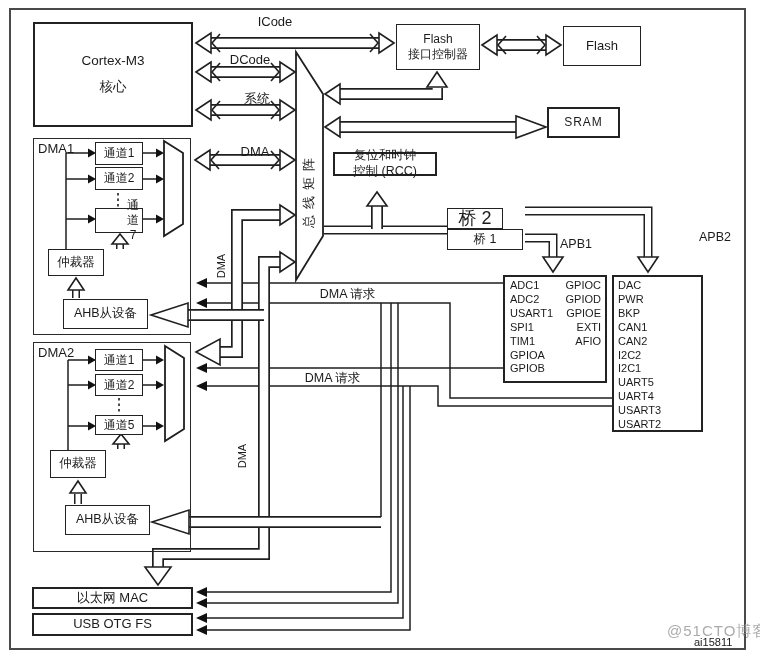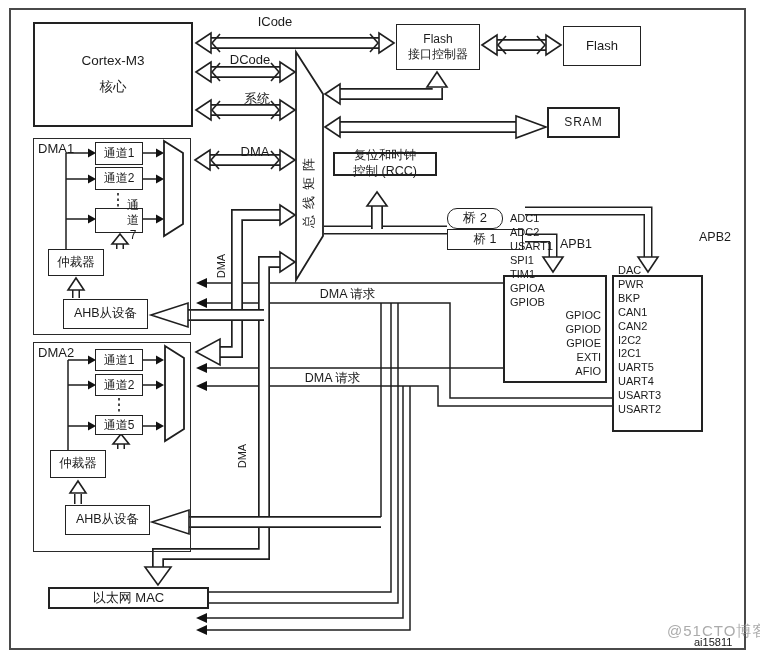--- a/index.html
+++ b/index.html
@@ -8,21 +8,21 @@
   #wires{position:absolute;left:0;top:0;}
   .frame{position:absolute;left:9px;top:8px;width:733px;height:638px;border:2px solid #4a4a4a;}
   .box{position:absolute;background:#fff;border:1.6px solid #222;display:flex;
        flex-direction:column;align-items:center;justify-content:center;text-align:center;
        box-sizing:border-box;line-height:1.25;}
   .thick{border-width:2.6px;}
   .container{position:absolute;border:1.6px solid #2a2a2a;background:transparent;box-sizing:border-box;}
   .lbl{position:absolute;white-space:nowrap;}
   .c{text-align:center;}
   .rot{transform:rotate(-90deg);transform-origin:center center;text-align:center;}
-  .pcols{position:absolute;display:flex;justify-content:flex-end;box-sizing:border-box;flex-direction:column;}
+  .pcols{position:absolute;display:flex;justify-content:space-between;box-sizing:border-box;}
   .pcol{display:flex;flex-direction:column;}
   .pcol.r{text-align:right;}
   .pitem{font-size:11px;line-height:13.9px;white-space:nowrap;}
   .wm{color:rgba(148,148,148,0.78);letter-spacing:1px;}
   
   .tl{stroke:#1f1f1f;stroke-width:1.5;fill:none;}
   .dot{stroke:#1f1f1f;stroke-width:1.6;fill:none;stroke-dasharray:2.5 3;}
   .bo{stroke:#1f1f1f;stroke-width:12;fill:none;}
   .bi{stroke:#ffffff;stroke-width:8.6;fill:none;}
   .so{stroke:#1f1f1f;stroke-width:9;fill:none;}
@@ -151,21 +151,21 @@
 
   <div class="box thick" style="left:547px;top:107px;width:73px;height:31px;font-size:12px;letter-spacing:1px;">
     <div>SRAM</div>
   </div>
 
   <div class="box thick" style="left:333px;top:152px;width:104px;height:24px;font-size:12.5px;">
     <div>复位和时钟</div>
     <div>控制 (RCC)</div>
   </div>
 
-  <div class="box" style="left:447px;top:208px;width:56px;height:21px;font-size:13px;border-radius:10px;">
+  <div class="box" style="left:447px;top:208px;width:56px;height:21px;font-size:18px;">
     <div>桥 2</div>
   </div>
   <div class="box" style="left:447px;top:229px;width:76px;height:21px;font-size:12.5px;">
     <div>桥 1</div>
   </div>
 
   <div class="container" style="left:33px;top:138px;width:158px;height:197px;"></div>
   <div class="lbl" style="left:38px;top:141px;font-size:13px;">DMA1</div>
   <div class="box" style="left:95px;top:142px;width:48px;height:23px;font-size:12px;">
       <div>通道1</div>
@@ -231,22 +231,25 @@
         <div class="pitem">CAN2</div>
         <div class="pitem">I2C2</div>
         <div class="pitem">I2C1</div>
         <div class="pitem">UART5</div>
         <div class="pitem">UART4</div>
         <div class="pitem">USART3</div>
         <div class="pitem">USART2</div>
       </div>
   </div>
 
-  <div class="box thick" style="left:32px;top:587px;width:161px;height:22px;font-size:13px;margin-left:16px;">
+  <div class="box thick" style="left:32px;top:587px;width:161px;height:22px;font-size:13px;">
     <div>以太网 MAC</div>
+  </div>
+  <div class="box thick" style="left:32px;top:613px;width:161px;height:23px;font-size:13px;">
+    <div>USB OTG FS</div>
   </div>
 
   <div class="lbl c" style="left:245px;top:14px;width:60px;font-size:13px;">ICode</div>
   <div class="lbl c" style="left:215px;top:52px;width:70px;font-size:13px;">DCode</div>
   <div class="lbl c" style="left:222px;top:90px;width:70px;font-size:13px;">系统</div>
   <div class="lbl c" style="left:220px;top:144px;width:70px;font-size:13px;">DMA</div>
   <div class="lbl rot" style="left:254px;top:181px;width:110px;font-size:13px;letter-spacing:6px;">总线矩阵</div>
   <div class="lbl rot" style="left:193px;top:260px;width:56px;font-size:11px;">DMA</div>
   <div class="lbl rot" style="left:214px;top:450px;width:56px;font-size:11px;">DMA</div>
   <div class="lbl c" style="left:290px;top:286px;width:115px;font-size:12.5px;">DMA 请求</div>

